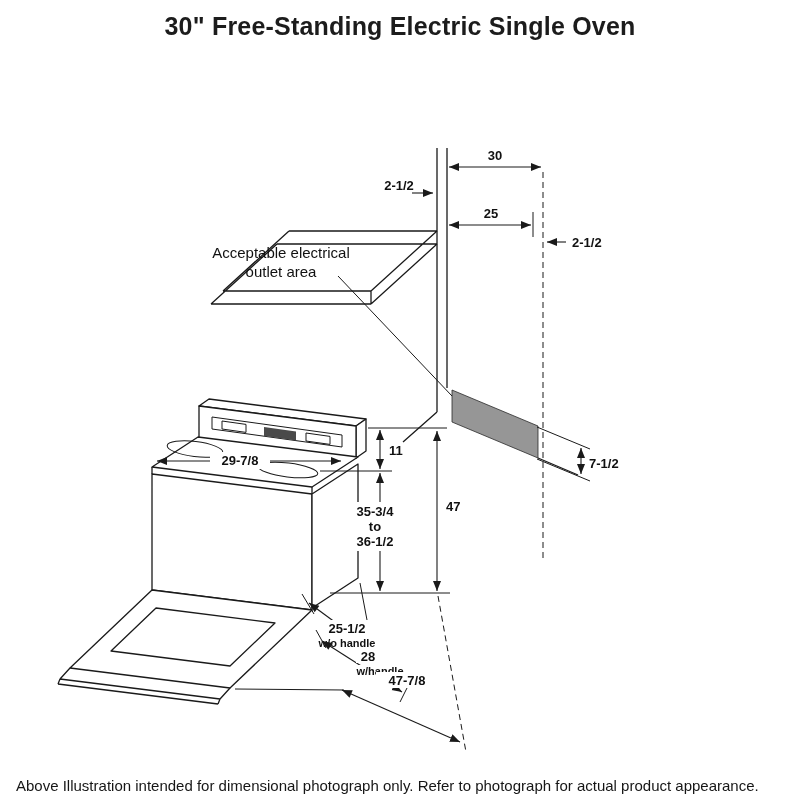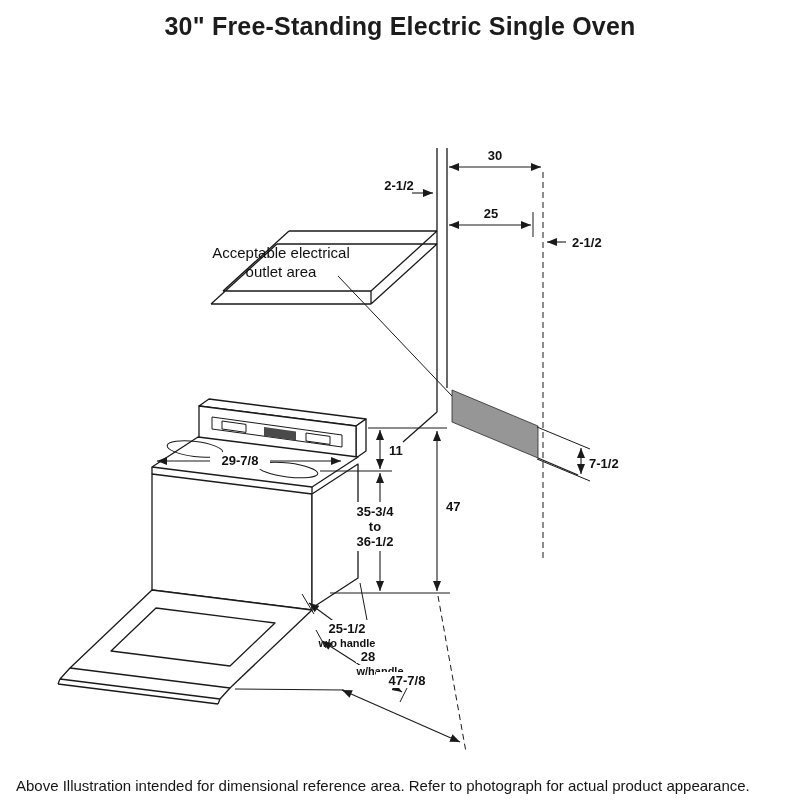--- a/index.html
+++ b/index.html
@@ -149,14 +149,14 @@
       <text class="dimsm" x="380" y="675" text-anchor="middle">w/handle</text>
     </g>
     <g>
       <path class="thin" d="M235,689 L344,690"></path>
       <path class="dim" marker-start="url(#as)" marker-end="url(#ae)" d="M342,690 L460,742"></path>
       <rect x="376" y="672" width="62" height="16" fill="#fff"></rect>
       <text class="dimlbl" x="407" y="685" text-anchor="middle">47-7/8</text>
     </g>
   </svg>
 
-  <div class="page-footer">Above Illustration intended for dimensional reference area. Refer to photograph for actual product appearance.</div>
+  <div class="page-footer">Above Illustration intended for dimensional photograph only. Refer to photograph for actual product appearance.</div>
 </div>
 
 </body></html>

